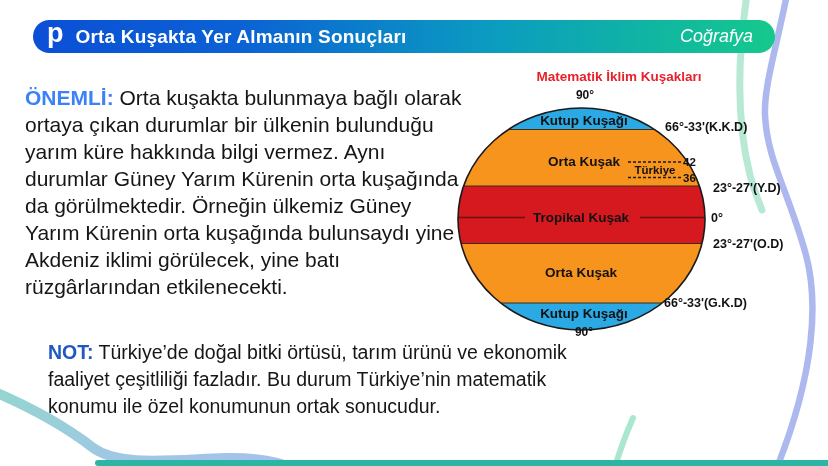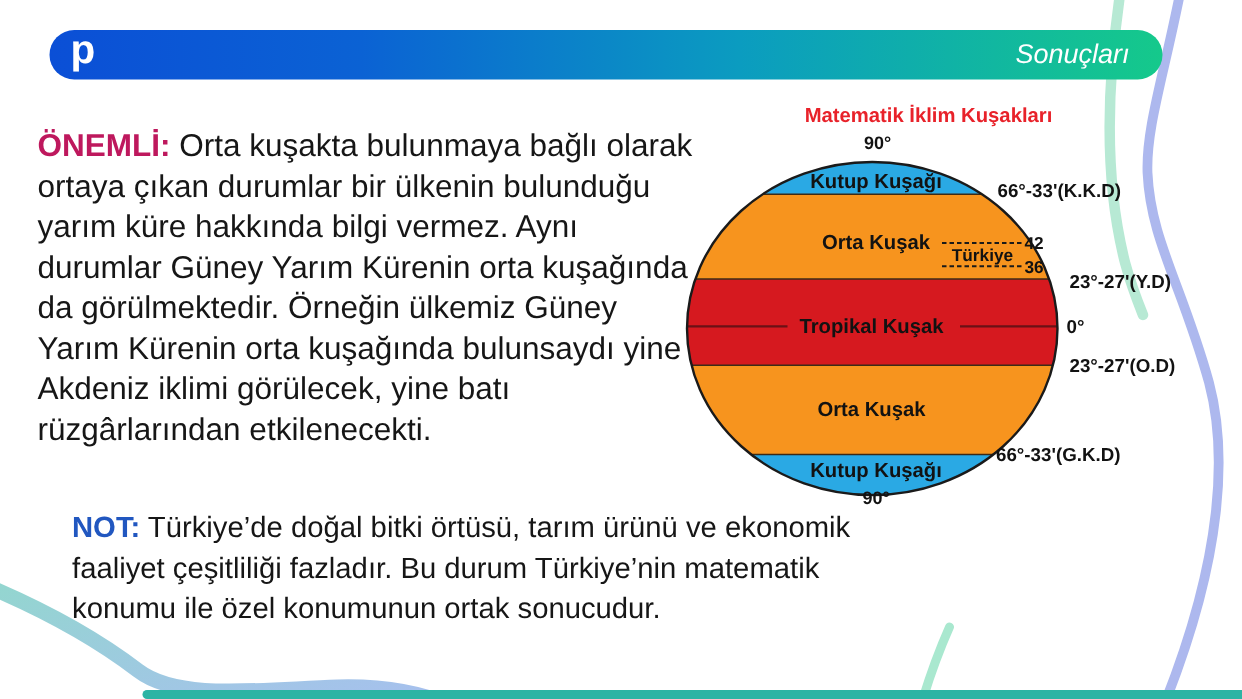--- a/index.html
+++ b/index.html
@@ -17,21 +17,21 @@
     color:#ffffff; z-index:3;
   }
   .logo { font-size:27px; font-weight:bold; line-height:1; margin-right:12px; transform:translateY(-3px); }
   .title { font-size:19px; font-weight:bold; letter-spacing:.2px; white-space:nowrap; }
   .subject { margin-left:auto; font-style:italic; font-size:18px; font-weight:500; }
 
   .important {
     position:absolute; left:25px; top:84px; width:440px; margin:0;
     font-size:21px; line-height:27px; color:#161616; z-index:2;
   }
-  .imp-label { color:#be185d; font-weight:bold; }
+  .imp-label { color:#3b82f6; font-weight:bold; }
 
   .note {
     position:absolute; left:48px; top:339px; width:524px; margin:0;
     font-size:19.5px; line-height:27px; color:#161616; z-index:2;
   }
   .note-label { color:#2157c0; font-weight:bold; }
 
   .diagram { position:absolute; left:452px; top:62px; z-index:2; }
   .diagram text { font-family:"Liberation Sans", sans-serif; font-weight:bold; fill:#121212; }
   .diagram .d-title { font-size:13.5px; fill:#e8222a; }
@@ -58,21 +58,22 @@
       </linearGradient>
     </defs>
     <path d="M 747,-6 C 738,55 736,120 750,175 C 754,190 758,200 762,210" fill="none" stroke="#b7e9d4" stroke-width="7" stroke-linecap="round"></path>
     <path d="M 787,-6 C 776,50 764,85 765,115 C 767,160 788,190 806,255 C 818,300 816,370 776,470" fill="none" stroke="#adb8ee" stroke-width="6.5" stroke-linecap="round"></path>
     <path d="M 614,470 C 620,450 625,436 633,418" fill="none" stroke="#a9e8cf" stroke-width="6" stroke-linecap="round"></path>
     <path d="M -10,390 C 28,406 62,424 92,447 C 118,467 170,460 225,458 C 260,457 290,464 312,476" fill="none" stroke="url(#gradBL)" stroke-width="10" stroke-linecap="round"></path>
   </svg>
 
   <div class="header">
     <span class="logo">p</span>
-    <span class="subject">Sonuçları</span>
+    <span class="title">Orta Kuşakta Yer Almanın Sonuçları</span>
+    <span class="subject">Coğrafya</span>
   </div>
 
   <p class="important">
     <b class="imp-label">ÖNEMLİ:</b>
     <span>Orta kuşakta bulunmaya bağlı olarak ortaya çıkan durumlar bir ülkenin bulunduğu yarım küre hakkında bilgi vermez. Aynı durumlar Güney Yarım Kürenin orta kuşağında da görülmektedir. Örneğin ülkemiz Güney Yarım Kürenin orta kuşağında bulunsaydı yine Akdeniz iklimi görülecek, yine batı rüzgârlarından etkilenecekti.</span>
   </p>
 
   <p class="note">
     <b class="note-label">NOT:</b>
     <span>Türkiye’de doğal bitki örtüsü, tarım ürünü ve ekonomik faaliyet çeşitliliği fazladır. Bu durum Türkiye’nin matematik konumu ile özel konumunun ortak sonucudur.</span>

